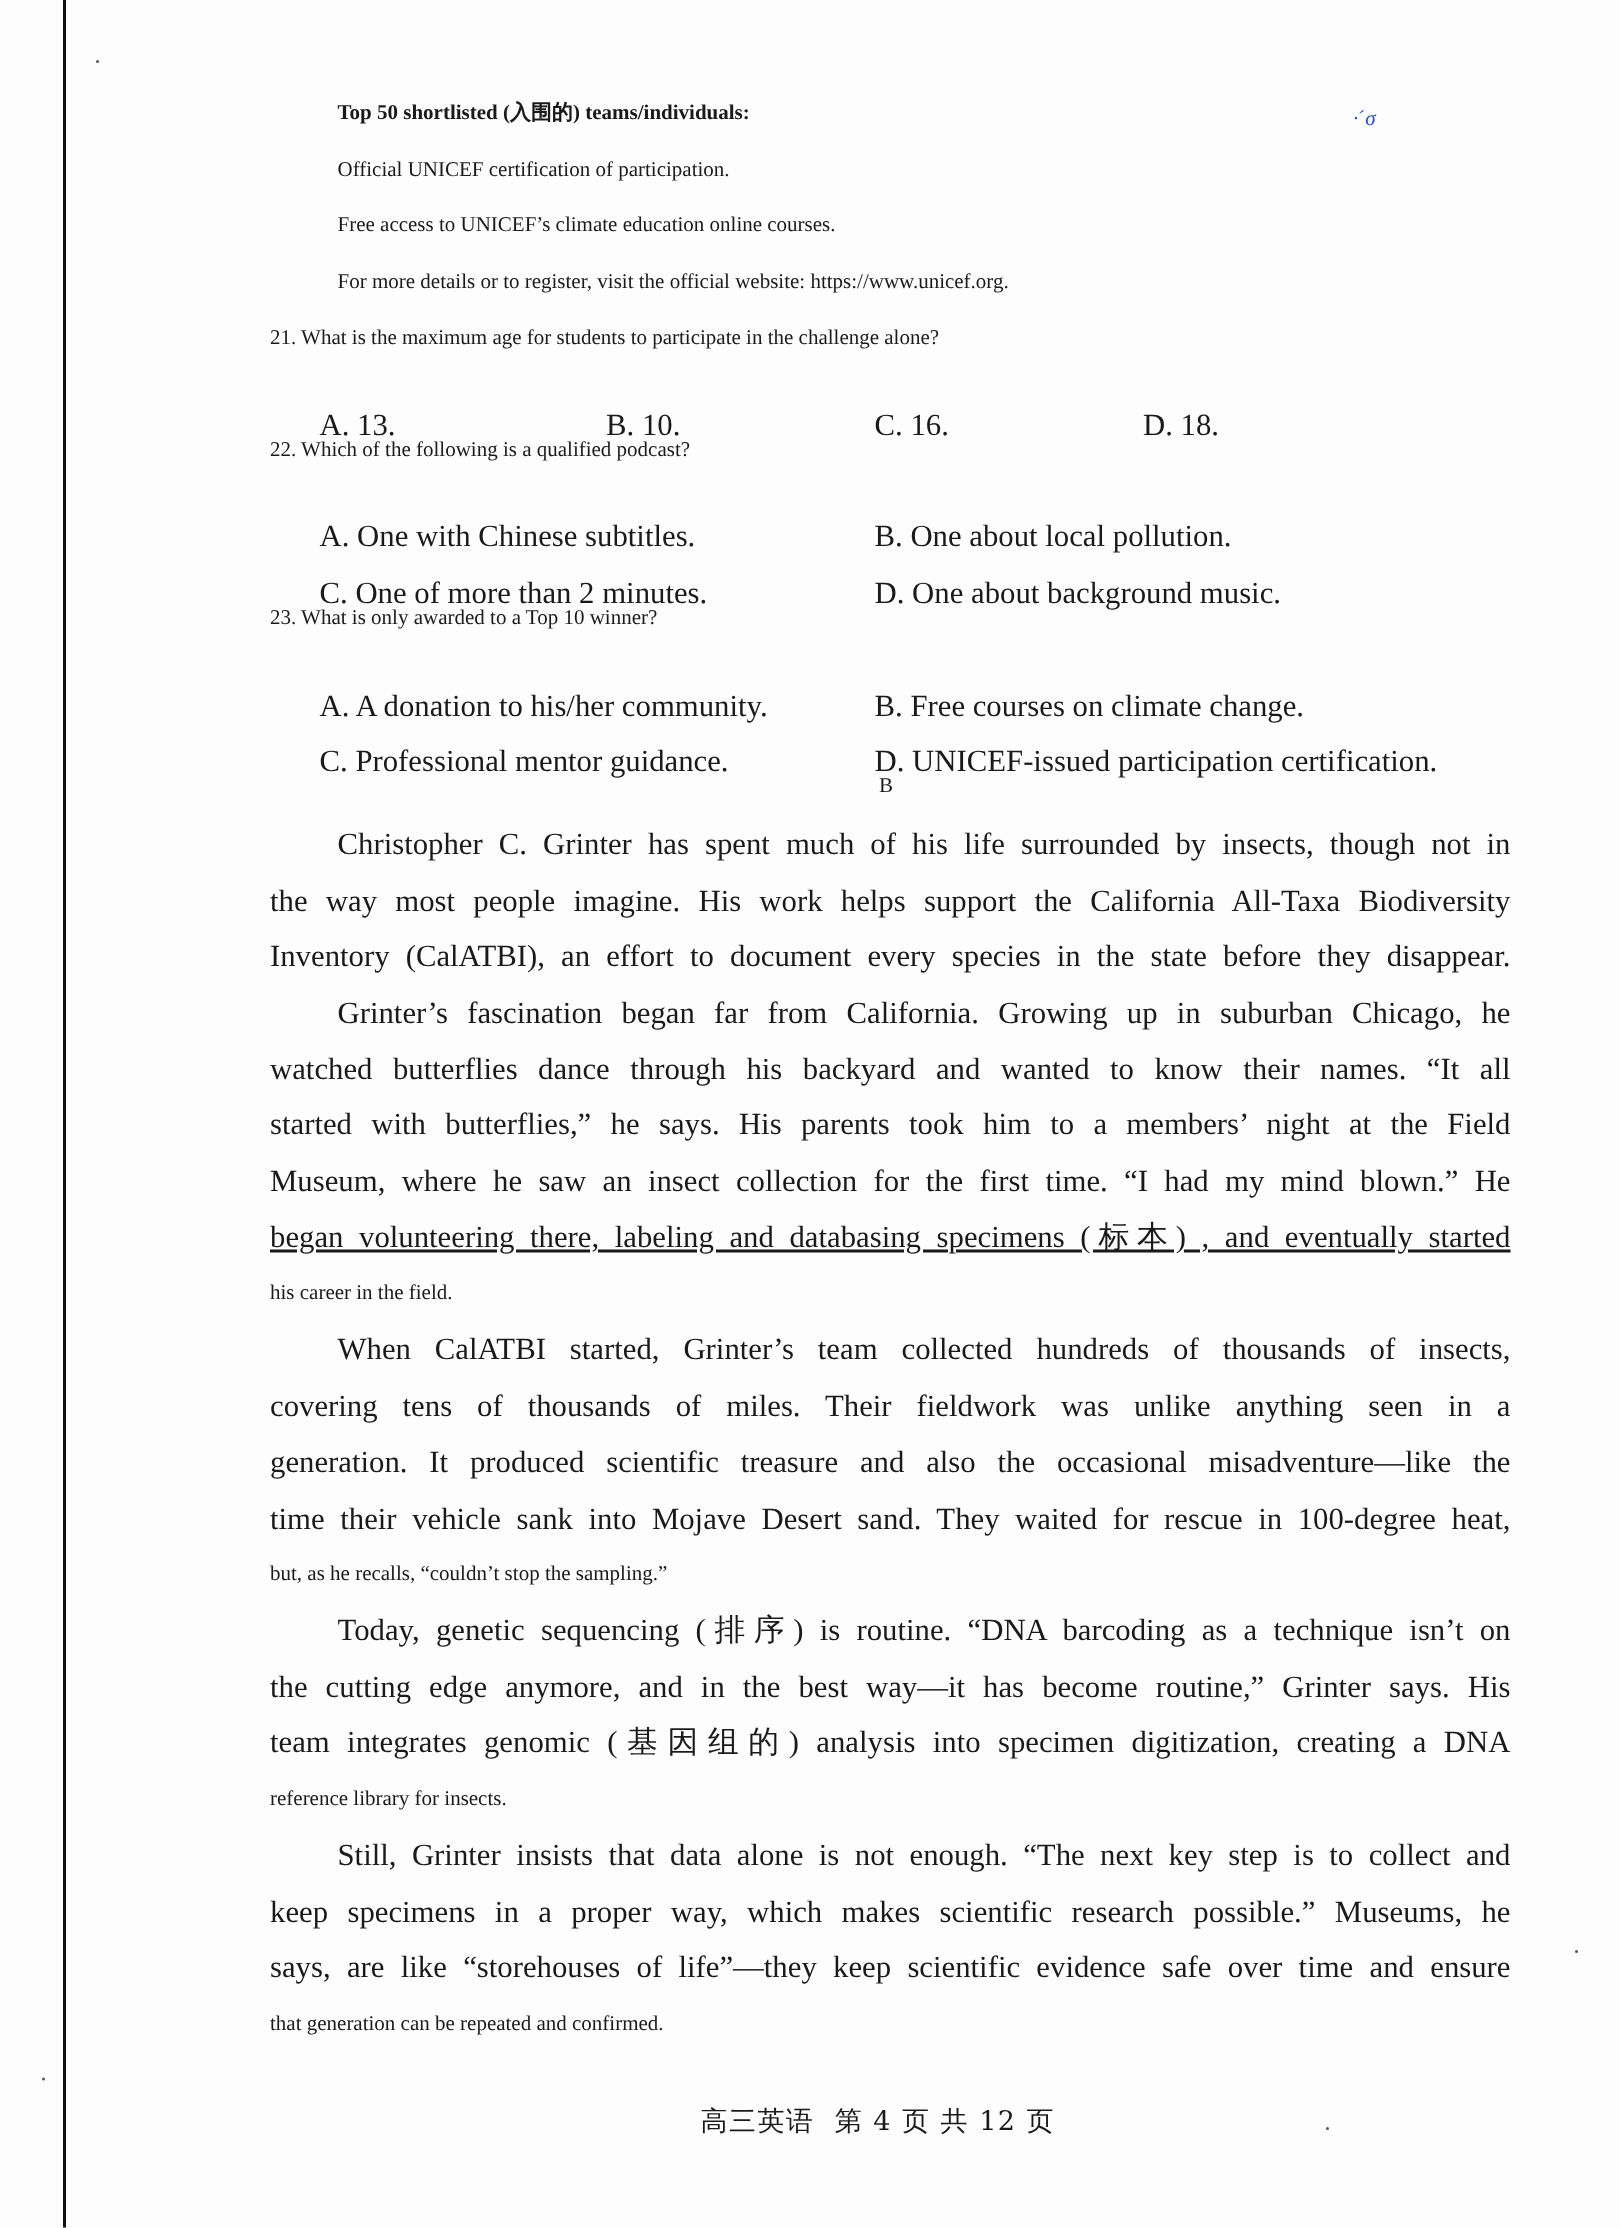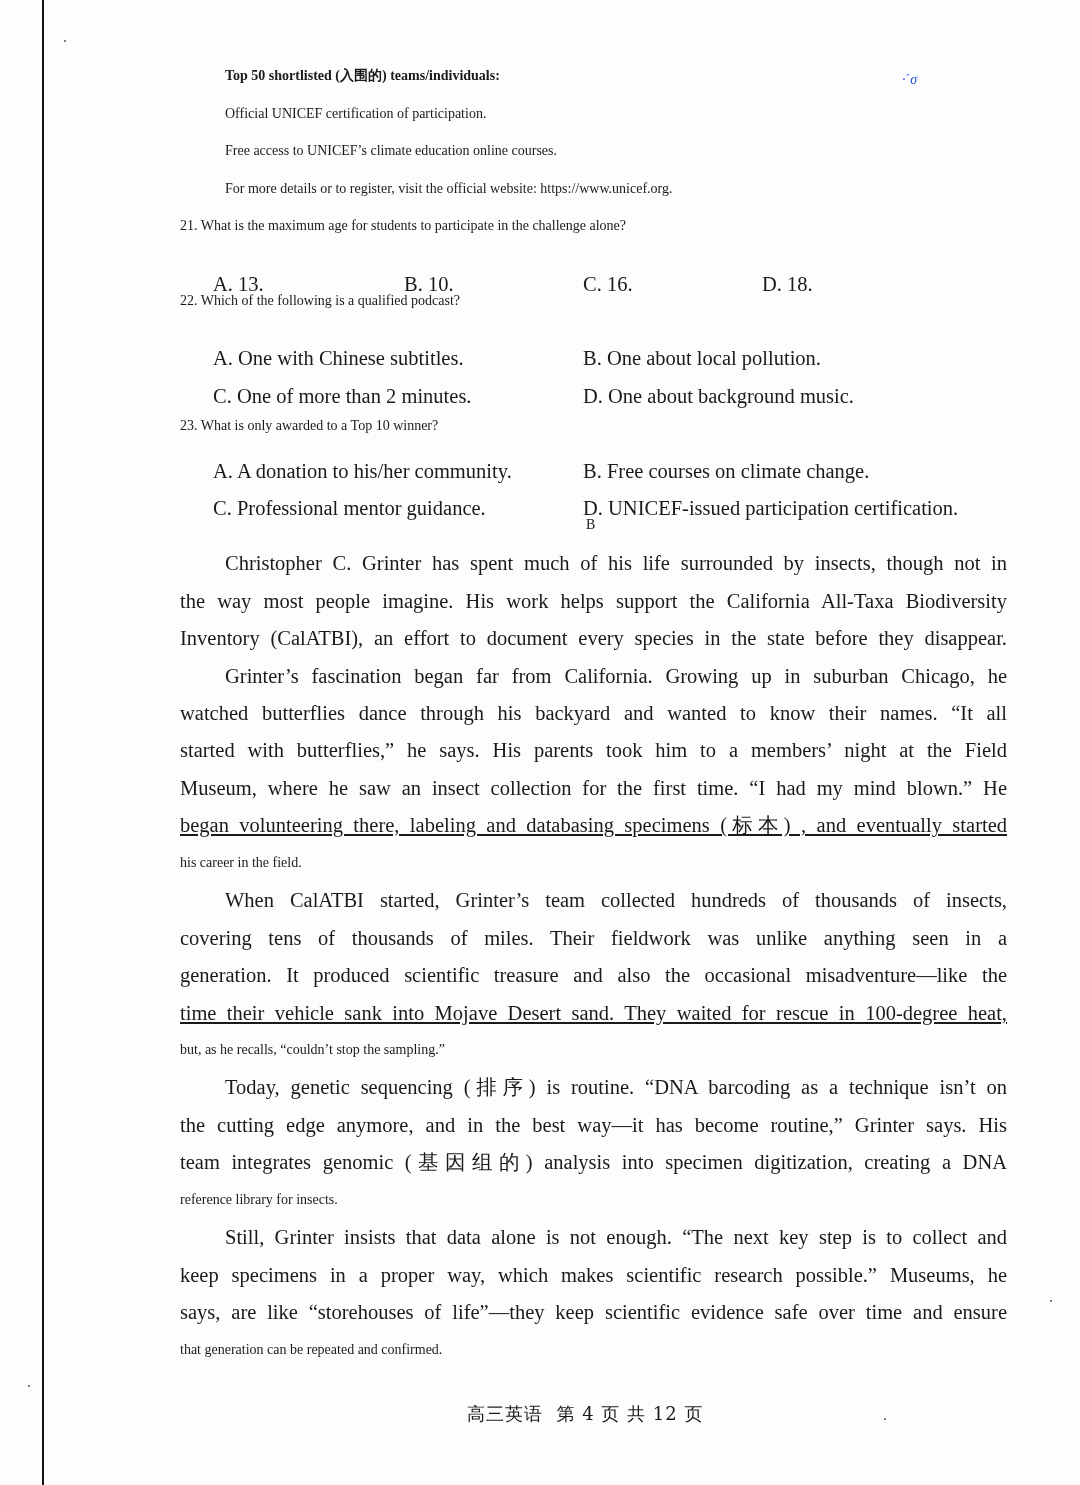--- a/index.html
+++ b/index.html
@@ -61,21 +61,21 @@
 <div class="opt" style="left:404px;top:252px">B. 10.</div>
 <div class="opt" style="left:583px;top:252px">C. 16.</div>
 <div class="opt" style="left:762px;top:252px">D. 18.</div>
 
 <div class="line" style="left:180px;top:289px">22. Which of the following is a qualified podcast?</div>
 <div class="opt" style="left:213px;top:326px">A. One with Chinese subtitles.</div>
 <div class="opt" style="left:583px;top:326px">B. One about local pollution.</div>
 <div class="opt" style="left:213px;top:364px">C. One of more than 2 minutes.</div>
 <div class="opt" style="left:583px;top:364px">D. One about background music.</div>
 
-<div class="line" style="left:180px;top:414px">23. What is only awarded to a Top 10 winner?</div>
+<div class="line" style="left:180px;top:401px">23. What is only awarded to a Top 10 winner?</div>
 <div class="opt" style="left:213px;top:439px">A. A donation to his/her community.</div>
 <div class="opt" style="left:583px;top:439px">B. Free courses on climate change.</div>
 <div class="opt" style="left:213px;top:476px">C. Professional mentor guidance.</div>
 <div class="opt" style="left:583px;top:476px">D. UNICEF-issued participation certification.</div>
 
 <div class="line" style="left:586px;top:513px">B</div>
 
 <div>
 
   <div class="just indent" style="top:551px"><span class="inner" style="white-space: normal; width: 100%;">Christopher C. Grinter has spent much of his life surrounded by insects, though not in</span></div>
@@ -85,21 +85,21 @@
   <div class="just indent" style="top:664px"><span class="inner" style="white-space: normal; width: 100%;">Grinter’s fascination began far from California. Growing up in suburban Chicago, he</span></div>
   <div class="just" style="top:701px"><span class="inner" style="white-space: normal; width: 100%;">watched butterflies dance through his backyard and wanted to know their names. “It all</span></div>
   <div class="just" style="top:738px"><span class="inner" style="white-space: normal; width: 100%;">started with butterflies,” he says. His parents took him to a members’ night at the Field</span></div>
   <div class="just" style="top:776px"><span class="inner" style="white-space: normal; width: 100%;">Museum, where he saw an insect collection for the first time. “I had my mind blown.” He</span></div>
   <div class="just" style="top:813px"><span class="inner" style="white-space: normal; width: 100%; text-decoration: underline;">began volunteering there, labeling and databasing specimens (标本) , and eventually started</span></div>
   <div class="line" style="left:180px;top:851px">his career in the field.</div>
 
   <div class="just indent" style="top:888px"><span class="inner" style="white-space: normal; width: 100%;">When CalATBI started, Grinter’s team collected hundreds of thousands of insects,</span></div>
   <div class="just" style="top:926px"><span class="inner" style="white-space: normal; width: 100%;">covering tens of thousands of miles. Their fieldwork was unlike anything seen in a</span></div>
   <div class="just" style="top:963px"><span class="inner" style="white-space: normal; width: 100%;">generation. It produced scientific treasure and also the occasional misadventure—like the</span></div>
-  <div class="just" style="top:1001px"><span class="inner" style="white-space: normal; width: 100%; text-decoration: underline;">time their vehicle sank into Mojave Desert sand. They waited for rescue in 100-degree heat,</span></div>
+  <div class="just" style="top:1001px"><span class="inner" style="white-space: normal; width: 100%;">time their vehicle sank into Mojave Desert sand. They waited for rescue in 100-degree heat,</span></div>
   <div class="line" style="left:180px;top:1038px">but, as he recalls, “couldn’t stop the sampling.”</div>
 
   <div class="just indent" style="top:1075px"><span class="inner" style="white-space: normal; width: 100%;">Today, genetic sequencing (排序) is routine. “DNA barcoding as a technique isn’t on</span></div>
   <div class="just" style="top:1113px"><span class="inner" style="white-space: normal; width: 100%;">the cutting edge anymore, and in the best way—it has become routine,” Grinter says. His</span></div>
   <div class="just" style="top:1150px"><span class="inner" style="white-space: normal; width: 100%;">team integrates genomic (基因组的) analysis into specimen digitization, creating a DNA</span></div>
   <div class="line" style="left:180px;top:1188px">reference library for insects.</div>
 
   <div class="just indent" style="top:1225px"><span class="inner" style="white-space: normal; width: 100%;">Still, Grinter insists that data alone is not enough. “The next key step is to collect and</span></div>
   <div class="just" style="top:1263px"><span class="inner" style="white-space: normal; width: 100%;">keep specimens in a proper way, which makes scientific research possible.” Museums, he</span></div>
   <div class="just" style="top:1300px"><span class="inner" style="white-space: normal; width: 100%;">says, are like “storehouses of life”—they keep scientific evidence safe over time and ensure</span></div>

